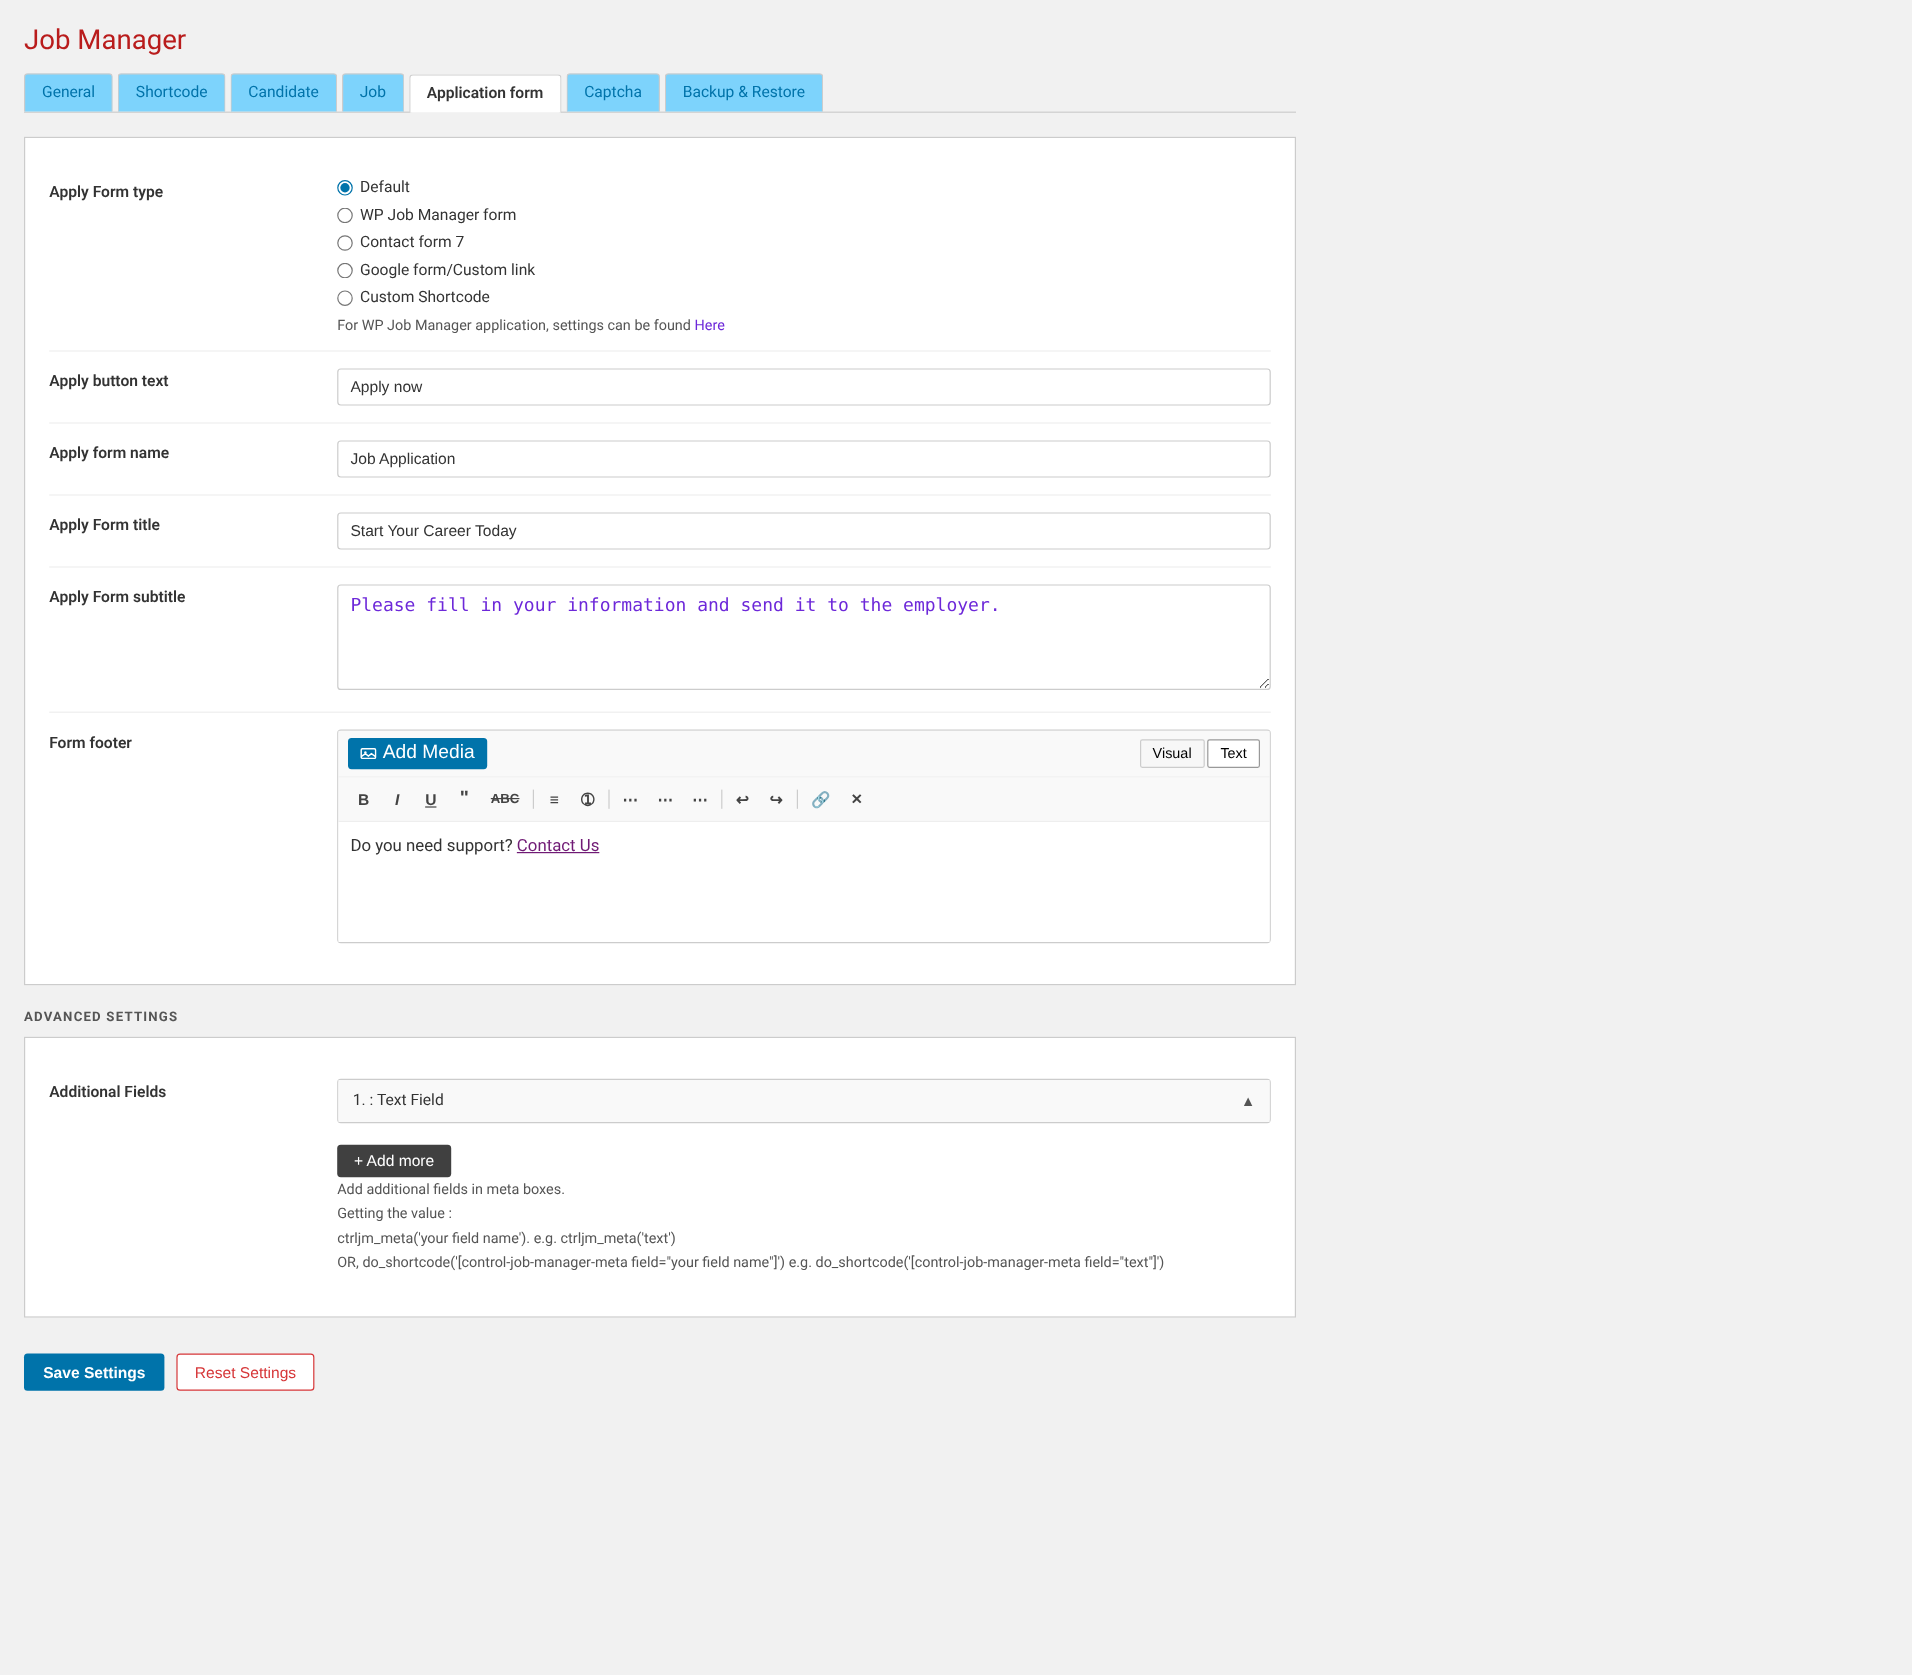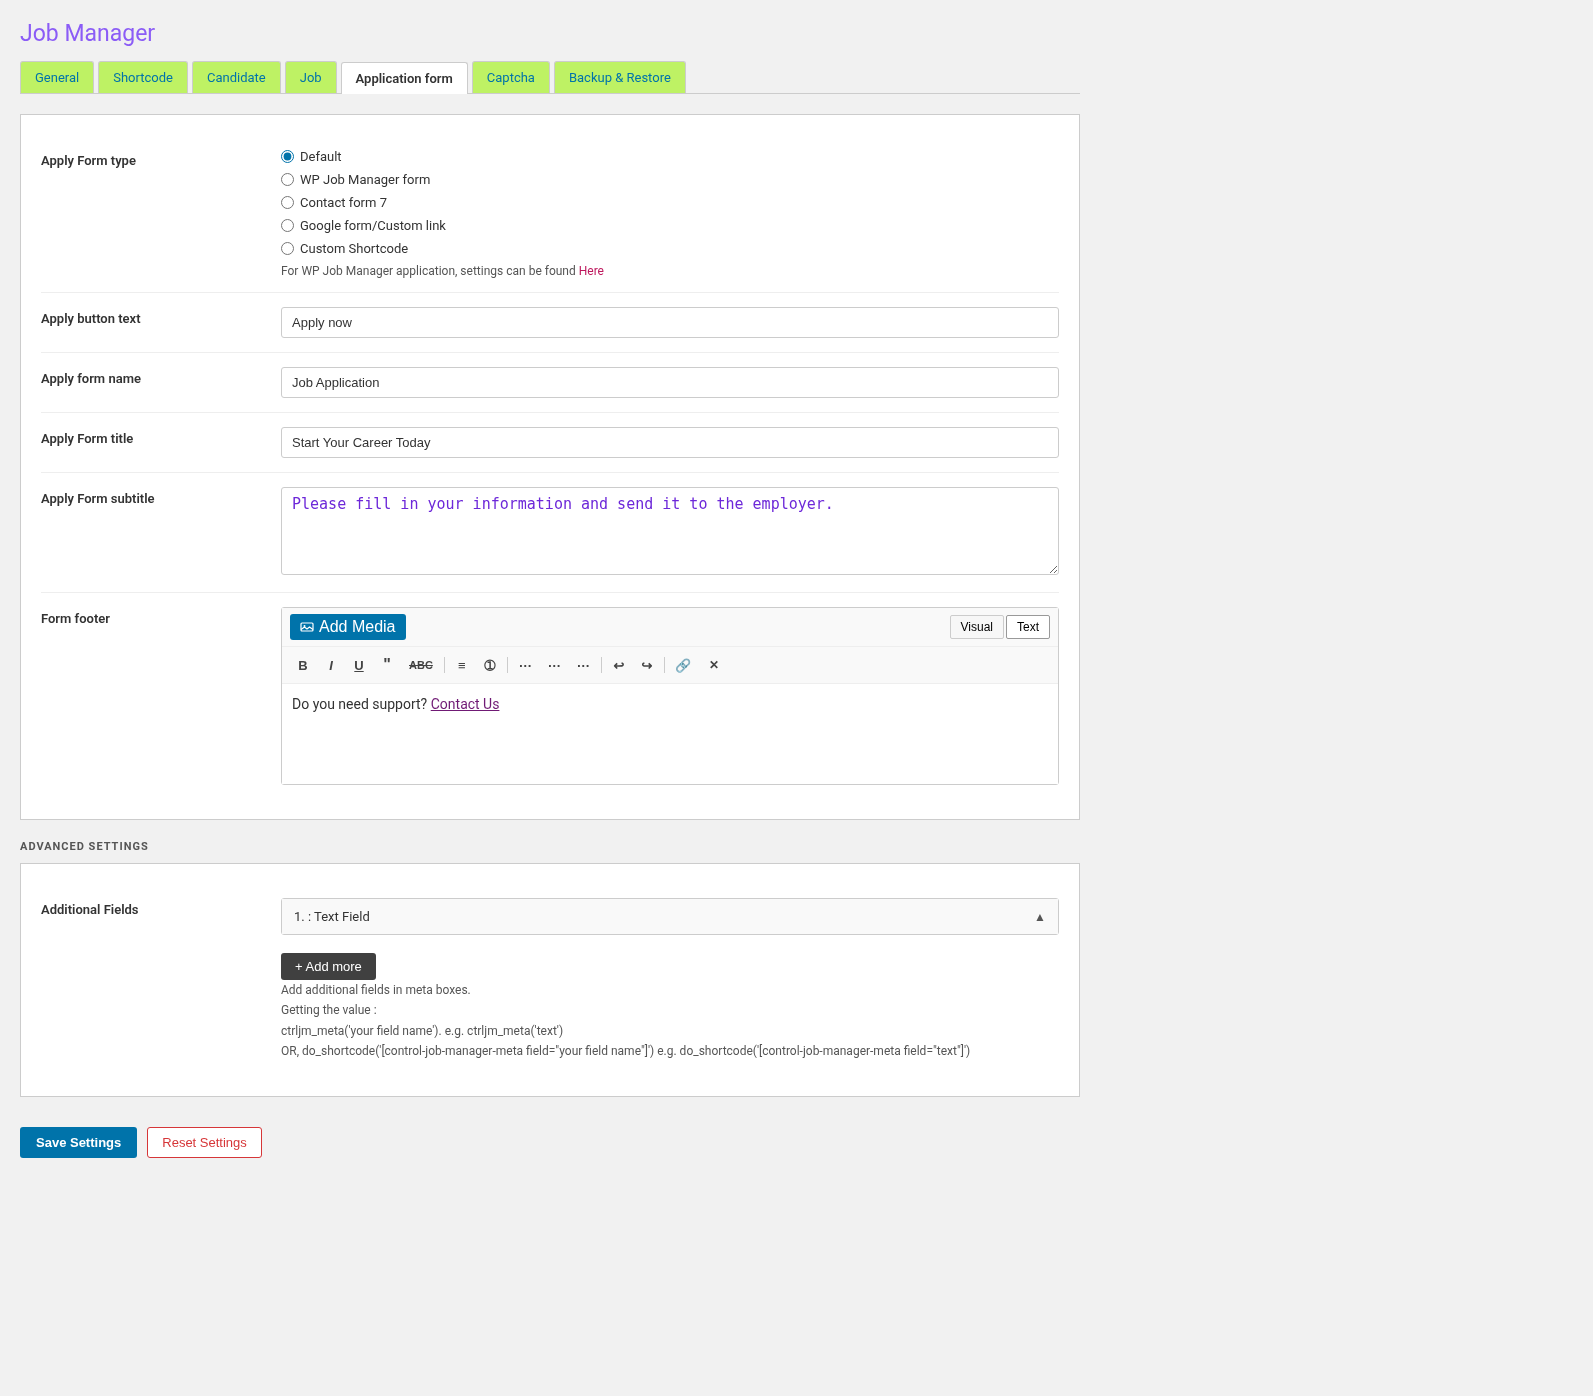--- a/index.html
+++ b/index.html
@@ -10,34 +10,34 @@
       color: #333;
     }
     .page-wrapper {
       padding: 20px 20px 40px 20px;
       max-width: 1100px;
     }
     .page-title {
       font-size: 23px;
       font-weight: 400;
       margin-bottom: 14px;
-      color: #8b5cf6;
+      color: #b91c1c;
     }
     .nav-tabs {
       display: flex;
       gap: 0;
       margin-bottom: 20px;
       border-bottom: 1px solid #ccc;
       flex-wrap: wrap;
     }
     .nav-tab {
       padding: 8px 14px;
       border: 1px solid #ccc;
       border-bottom: none;
-      background: #bef264;
+      background: #7dd3fc;
       cursor: pointer;
       font-size: 13px;
       color: #0073aa;
       margin-right: 4px;
       border-radius: 3px 3px 0 0;
       text-decoration: none;
     }
     .nav-tab.active {
       background: #fff;
       color: #333;
@@ -87,21 +87,21 @@
     .radio-item input[type="radio"] {
       accent-color: #0073aa;
       cursor: pointer;
     }
     .radio-hint {
       font-size: 12px;
       color: #555;
       margin-top: 8px;
     }
     .radio-hint a {
-      color: #be185d;
+      color: #6d28d9;
       text-decoration: none;
     }
     .form-input {
       width: 100%;
       padding: 7px 10px;
       border: 1px solid #ccc;
       border-radius: 3px;
       font-size: 13px;
       color: #333;
       background: #fff;

